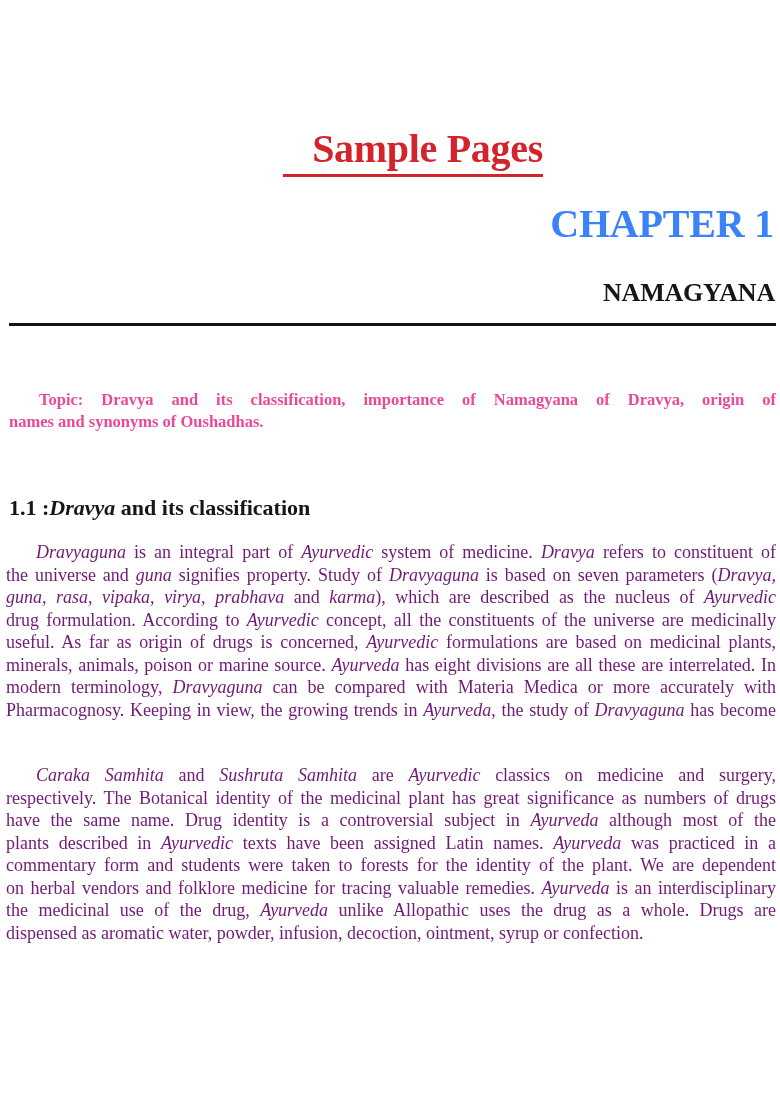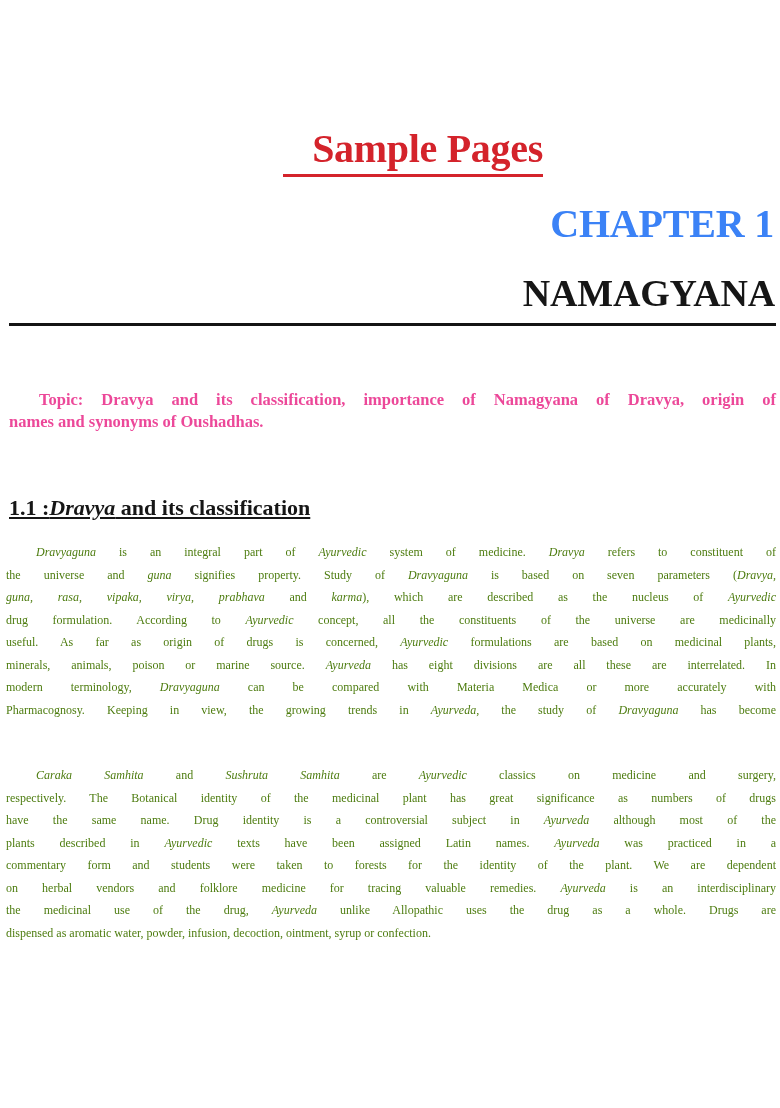--- a/index.html
+++ b/index.html
@@ -44,21 +44,21 @@
       font-weight: bold;
       color: #3b82f6;
       line-height: 48px;
       letter-spacing: -0.2px;
       white-space: nowrap;
     }
     .chapter-title {
       position: absolute;
       right: 5px;
       top: 271px;
-      font-size: 38px;
+      font-size: 26px;
       font-weight: bold;
       color: #161616;
       line-height: 44px;
       letter-spacing: -0.2px;
       white-space: nowrap;
     }
     .chapter-rule {
       position: absolute;
       left: 9px;
       top: 323px;
@@ -93,32 +93,31 @@
     }
     .section-heading {
       position: absolute;
       left: 9px;
       top: 493px;
       font-size: 22px;
       font-weight: bold;
       line-height: 30px;
       color: #161616;
       white-space: nowrap;
-      text-decoration: underline;
     }
     .section-heading i {
       font-style: italic;
     }
     .para {
       position: absolute;
       left: 6px;
       width: 770px;
-      font-size: 12px;
+      font-size: 18px;
       line-height: 22.5px;
-      color: #4d7c0f;
+      color: #701a75;
     }
     .para-1 { top: 541px; }
     .para-2 { top: 764px; }
     i { font-style: italic; }
   </style>
 </head>
 <body>
 
 <div>
   <div class="sample-title">Sample Pages</div>

